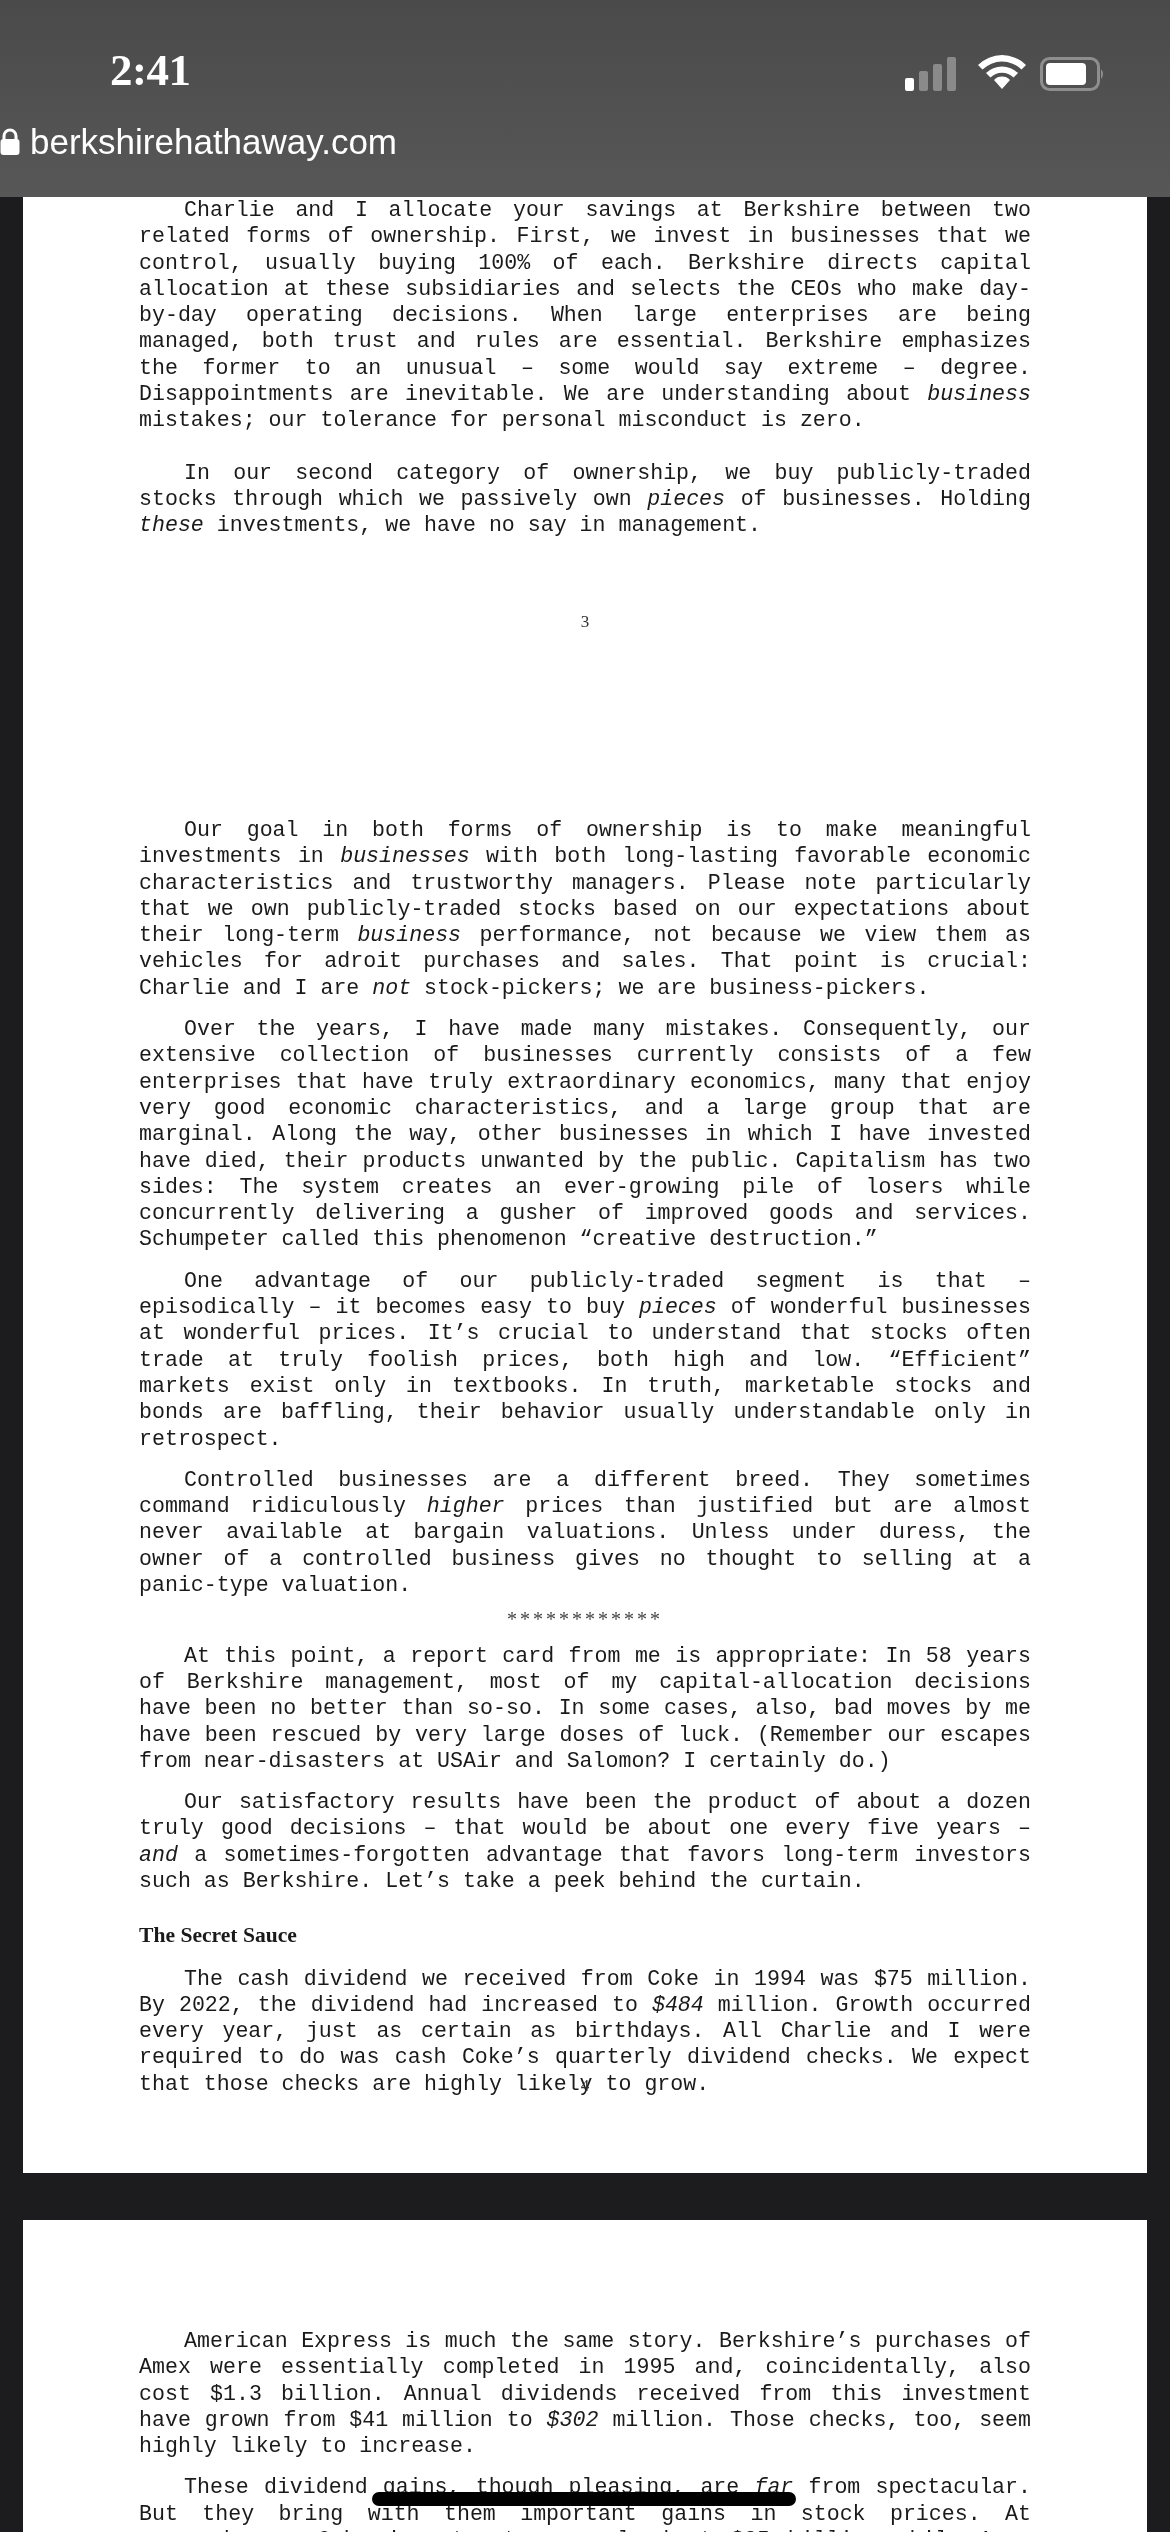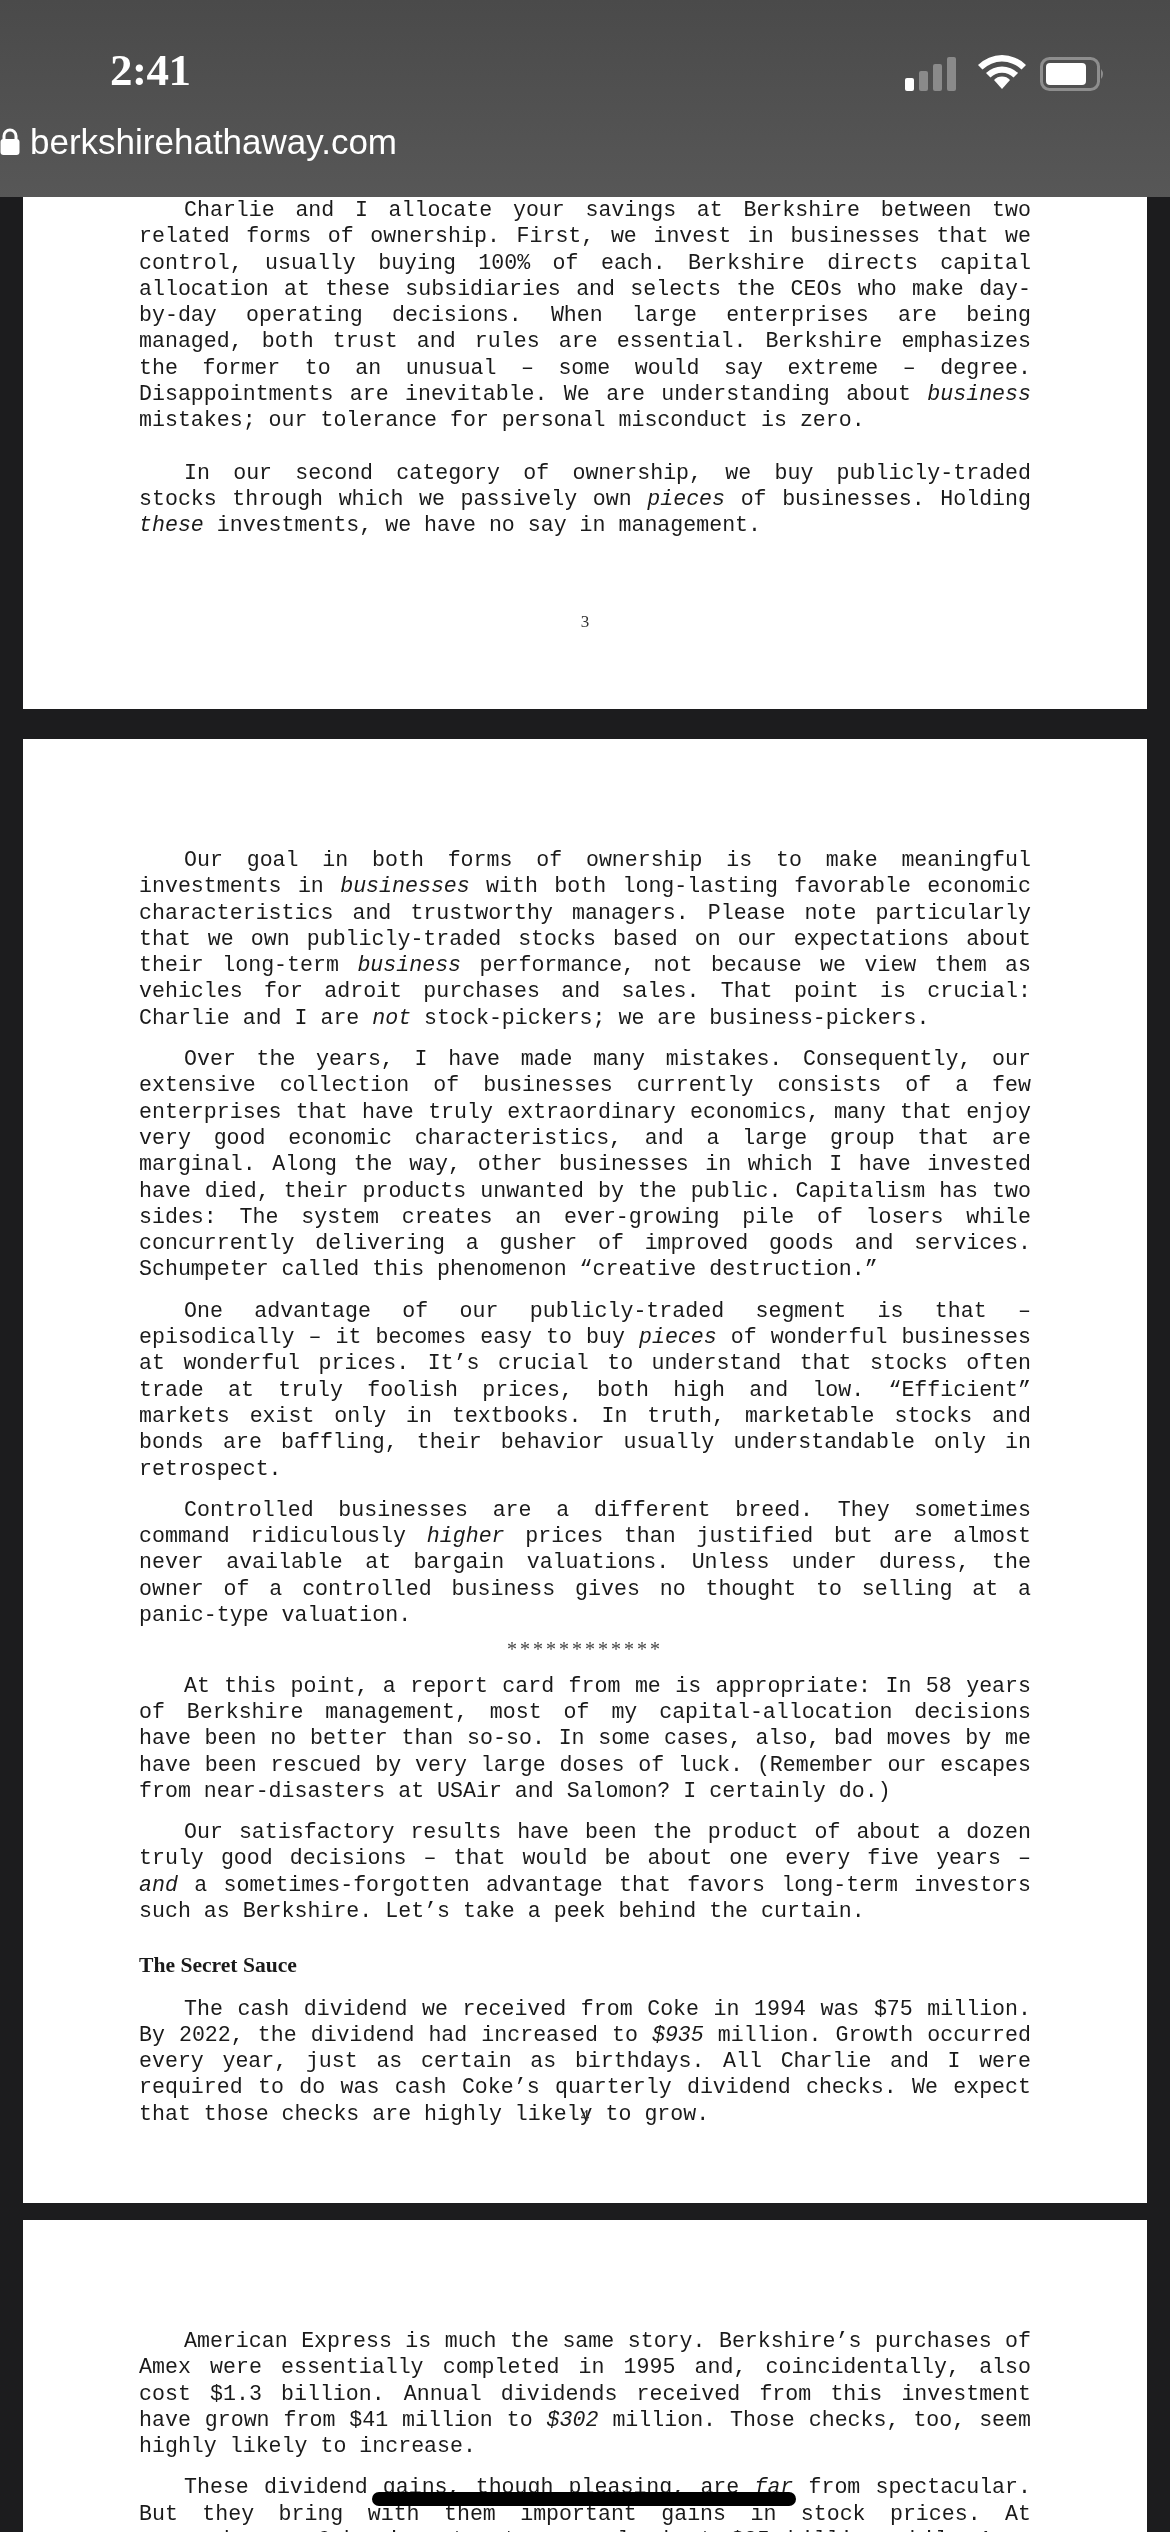--- a/index.html
+++ b/index.html
@@ -57,31 +57,31 @@
 <div class="viewport">
 
   <div class="page" style="top:-250px; height:959px;">
     <div class="page-text" style="top:447px;">
       <p class="para"><span>Charlie and I allocate your savings at Berkshire between two related forms of ownership. First, we invest in businesses that we control, usually buying 100% of each. Berkshire directs capital allocation at these subsidiaries and selects the CEOs who make day-by-day operating decisions. When large enterprises are being managed, both trust and rules are essential. Berkshire emphasizes the former to an unusual – some would say extreme – degree. Disappointments are inevitable. We are understanding about </span><i>business</i><span> mistakes; our tolerance for personal misconduct is zero.</span></p>
       <p class="para" style="margin-top:26px;"><span>In our second category of ownership, we buy publicly-traded stocks through which we passively own </span><i>pieces</i><span> of businesses. Holding </span><i>these</i><span> investments, we have no say in management.</span></p>
     </div>
     <div class="page-num" style="top:862px;">3</div>
   </div>
 
-  <div class="page" style="top:739px; height:1464px;">
+  <div class="page" style="top:709px; height:1464px;">
     <div class="page-text" style="top:108px;">
       <p class="para" style="margin-bottom:15px;"><span>Our goal in both forms of ownership is to make meaningful investments in </span><i>businesses</i><span> with both long-lasting favorable economic characteristics and trustworthy managers. Please note particularly that we own publicly-traded stocks based on our expectations about their long-term </span><i>business</i><span> performance, not because we view them as vehicles for adroit purchases and sales. That point is crucial: Charlie and I are </span><i>not</i><span> stock-pickers; we are business-pickers.</span></p>
       <p class="para" style="margin-bottom:15px;"><span>Over the years, I have made many mistakes. Consequently, our extensive collection of businesses currently consists of a few enterprises that have truly extraordinary economics, many that enjoy very good economic characteristics, and a large group that are marginal. Along the way, other businesses in which I have invested have died, their products unwanted by the public. Capitalism has two sides: The system creates an ever-growing pile of losers while concurrently delivering a gusher of improved goods and services. Schumpeter called this phenomenon “creative destruction.”</span></p>
       <p class="para" style="margin-bottom:15px;"><span>One advantage of our publicly-traded segment is that – episodically – it becomes easy to buy </span><i>pieces</i><span> of wonderful businesses at wonderful prices. It’s crucial to understand that stocks often trade at truly foolish prices, both high and low. “Efficient” markets exist only in textbooks. In truth, marketable stocks and bonds are baffling, their behavior usually understandable only in retrospect.</span></p>
       <p class="para" style="margin-bottom:8px;"><span>Controlled businesses are a different breed. They sometimes command ridiculously </span><i>higher</i><span> prices than justified but are almost never available at bargain valuations. Unless under duress, the owner of a controlled business gives no thought to selling at a panic-type valuation.</span></p>
       <div class="stars">************</div>
       <p class="para" style="margin-bottom:15px;"><span>At this point, a report card from me is appropriate: In 58 years of Berkshire management, most of my capital-allocation decisions have been no better than so-so. In some cases, also, bad moves by me have been rescued by very large doses of luck. (Remember our escapes from near-disasters at USAir and Salomon? I certainly do.)</span></p>
       <p class="para" style="margin-bottom:28px;"><span>Our satisfactory results have been the product of about a dozen truly good decisions – that would be about one every five years – </span><i>and</i><span> a sometimes-forgotten advantage that favors long-term investors such as Berkshire. Let’s take a peek behind the curtain.</span></p>
       <div class="heading">The Secret Sauce</div>
-      <p class="para"><span>The cash dividend we received from Coke in 1994 was $75 million. By 2022, the dividend had increased to </span><i>$935</i><span> million. Growth occurred every year, just as certain as birthdays. All Charlie and I were required to do was cash Coke’s quarterly dividend checks. We expect that those checks are highly likely to grow.</span></p>
+      <p class="para"><span>The cash dividend we received from Coke in 1994 was $75 million. By 2022, the dividend had increased to </span><i>$484</i><span> million. Growth occurred every year, just as certain as birthdays. All Charlie and I were required to do was cash Coke’s quarterly dividend checks. We expect that those checks are highly likely to grow.</span></p>
     </div>
     <div class="page-num" style="top:1367px;">4</div>
   </div>
 
   <div class="page" style="top:2220px; height:400px;">
     <div class="page-text" style="top:108px;">
       <p class="para" style="margin-bottom:15px;"><span>American Express is much the same story. Berkshire’s purchases of Amex were essentially completed in 1995 and, coincidentally, also cost $1.3 billion. Annual dividends received from this investment have grown from $41 million to </span><i>$302</i><span> million. Those checks, too, seem highly likely to increase.</span></p>
       <p class="para"><span>These dividend gains, though pleasing, are </span><i>far</i><span> from spectacular. But they bring with them important gains in stock prices. At yearend, our Coke investment was valued at $25 billion while Amex was recorded at $22 billion. Each holding now accounts for roughly 5% of Berkshire’s net</span></p>
     </div>
   </div>

